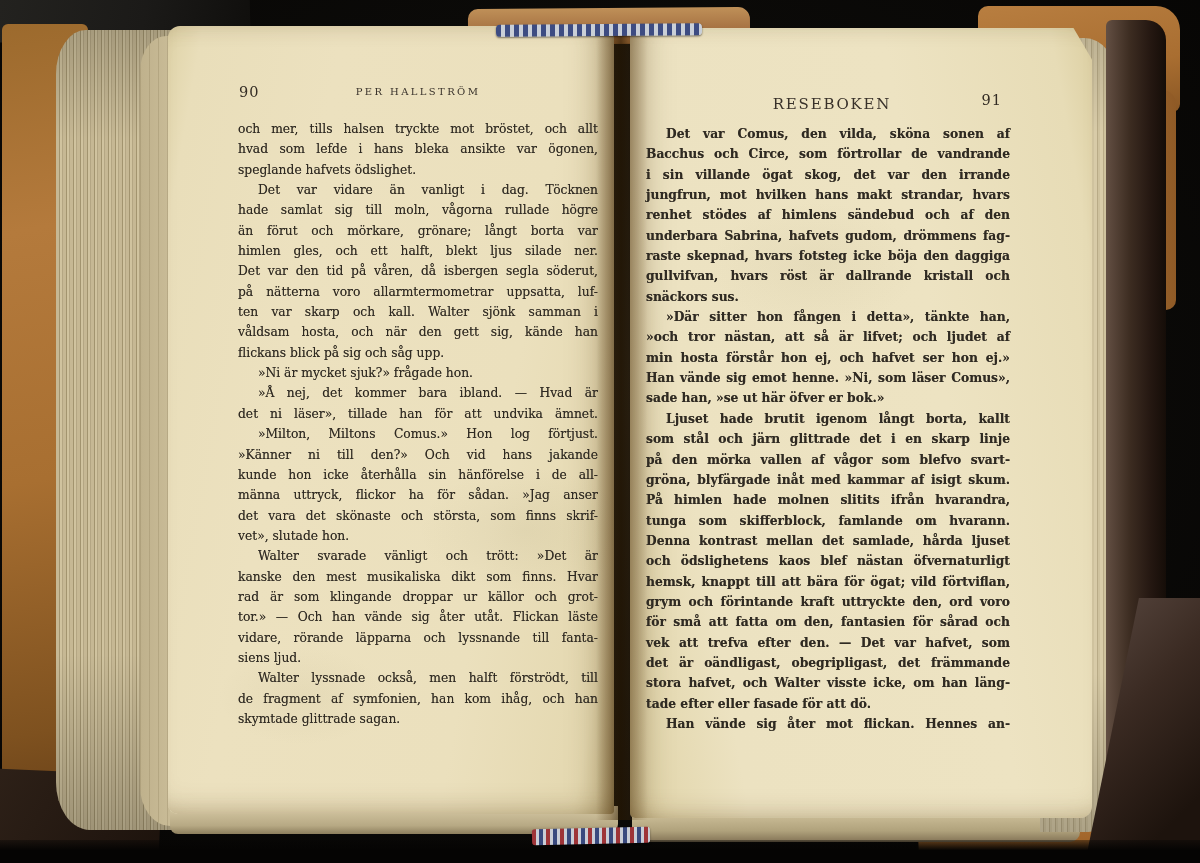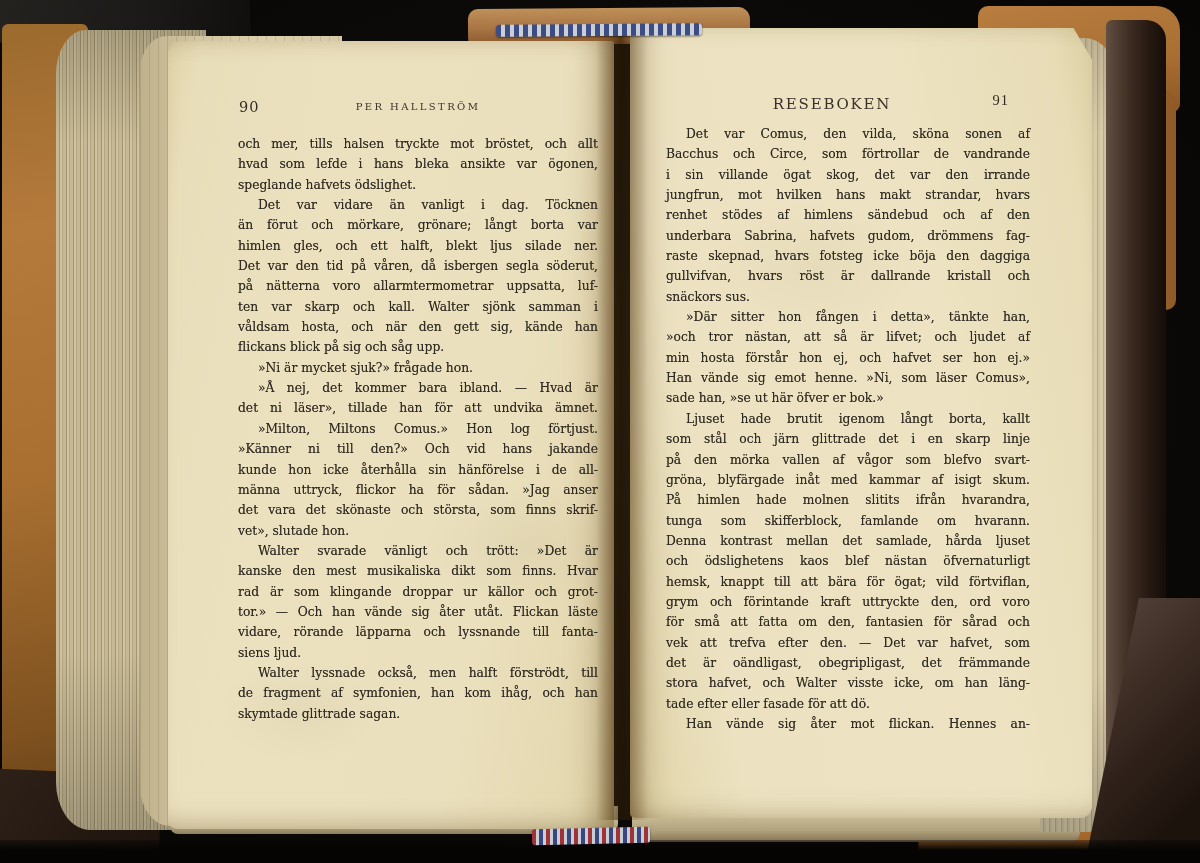--- a/index.html
+++ b/index.html
@@ -52,21 +52,21 @@
     background:linear-gradient(90deg,#634f43,#3c2c21 40%,#241711 75%,#150d08); }
   .cover-bottom-right { left:1084px; top:598px; width:122px; height:270px;
     clip-path:polygon(45% 0,100% 0,100% 100%,0 100%);
     background:linear-gradient(135deg,#5a4941 0,#3a2a22 40%,#1d130d 80%); }
 
   .spine-top { left:468px; top:8px; width:282px; height:36px; border-radius:10px 12px 6px 6px;
     transform:rotate(-0.4deg);
     background:linear-gradient(180deg,#bf9058,#a87444 55%,#8a5a2e); }
 
   
-  .page-left { left:168px; top:41px; width:446px; height:788px; border-radius:12px 3px 3px 10px;
+  .page-left { left:168px; top:26px; width:446px; height:788px; border-radius:12px 3px 3px 10px;
     background:
       radial-gradient(150px 90px at 80% 64%, rgba(150,140,100,.10), rgba(0,0,0,0) 70%),
       radial-gradient(120px 70px at 30% 85%, rgba(150,140,100,.08), rgba(0,0,0,0) 70%),
       linear-gradient(100deg,#dfd3a8 0,#e9deba 6%,#ece1bf 30%,#ebe0bd 70%,#e4d8b0 93%,#d6c99c 100%);
     box-shadow: inset -30px 0 34px -20px rgba(90,62,20,.5),
                 inset 0 -22px 30px -24px rgba(90,62,20,.38),
                 inset 0 16px 26px -24px rgba(120,95,45,.28); }
   .page-right { left:630px; top:28px; width:462px; height:790px; border-radius:3px 16px 12px 5px;
     clip-path:polygon(0 0, 96% 0, 100% 4%, 100% 100%, 0 100%);
     background:
@@ -88,28 +88,28 @@
   .endband-bottom { left:532px; top:828px; width:118px; height:16px; border-radius:3px;
     transform:rotate(-1.2deg);
     background:repeating-linear-gradient(90deg,#9e3438 0 4px,#c9cdd6 4px 7px,#39497e 7px 11px,#c9cdd6 11px 14px);
     box-shadow:0 1px 2px rgba(0,0,0,.5); }
 
   
   .pg-header { height:20px; color:#38312a; }
   .page-left .pg-header { left:70px; top:58px; width:360px; }
   .page-right .pg-header { left:20px; top:64px; width:364px; }
   .pagenum { top:0; font-size:14.5px; letter-spacing:1px; color:#332c24; }
-  .pagenum.l { left:1px; } .pagenum.r { right:5px;font-family:Liberation Serif, serif; }
+  .pagenum.l { left:1px; } .pagenum.r { right:12px; }
   .runhead { width:100%; text-align:center; font-size:10px; letter-spacing:2.4px; top:2px; }
   .page-right .runhead { font-size:15px; letter-spacing:1.8px; top:3px; }
 
   .pg-body { font-size:12.3px; line-height:20.35px; color:#2f2a22;
     text-shadow:0 0 0.5px rgba(47,42,34,.55); }
   .page-left .pg-body { left:70px; top:93px; width:360px; }
-  .page-right .pg-body { left:36px; top:96px; width:364px; }
+  .page-right .pg-body { left:16px; top:96px; width:364px;font-weight:bold; }
   .para { position:relative; margin:0; }
   .line { position:relative; text-align:justify; text-align-last:justify; }
   .line.endline { text-align-last:left; }
   .line.indent { text-indent:20px; }
 </style>
 </head>
 <body>
 
 <div class="stage">
   <div class="cover-top-left"></div>
@@ -134,20 +134,21 @@
       <span class="runhead">PER HALLSTRÖM</span>
     </div>
     <div class="pg-body">
         <div class="para">
           <div class="line">och mer, tills halsen tryckte mot bröstet, och allt</div>
           <div class="line">hvad som lefde i hans bleka ansikte var ögonen,</div>
           <div class="line endline">speglande hafvets ödslighet.</div>
         </div>
         <div class="para">
           <div class="line indent">Det var vidare än vanligt i dag. Töcknen</div>
+          <div class="line">hade samlat sig till moln, vågorna rullade högre</div>
           <div class="line">än förut och mörkare, grönare; långt borta var</div>
           <div class="line">himlen gles, och ett halft, blekt ljus silade ner.</div>
           <div class="line">Det var den tid på våren, då isbergen segla söderut,</div>
           <div class="line">på nätterna voro allarmtermometrar uppsatta, luf-</div>
           <div class="line">ten var skarp och kall. Walter sjönk samman i</div>
           <div class="line">våldsam hosta, och när den gett sig, kände han</div>
           <div class="line endline">flickans blick på sig och såg upp.</div>
         </div>
         <div class="para">
           <div class="line indent endline">»Ni är mycket sjuk?» frågade hon.</div>

